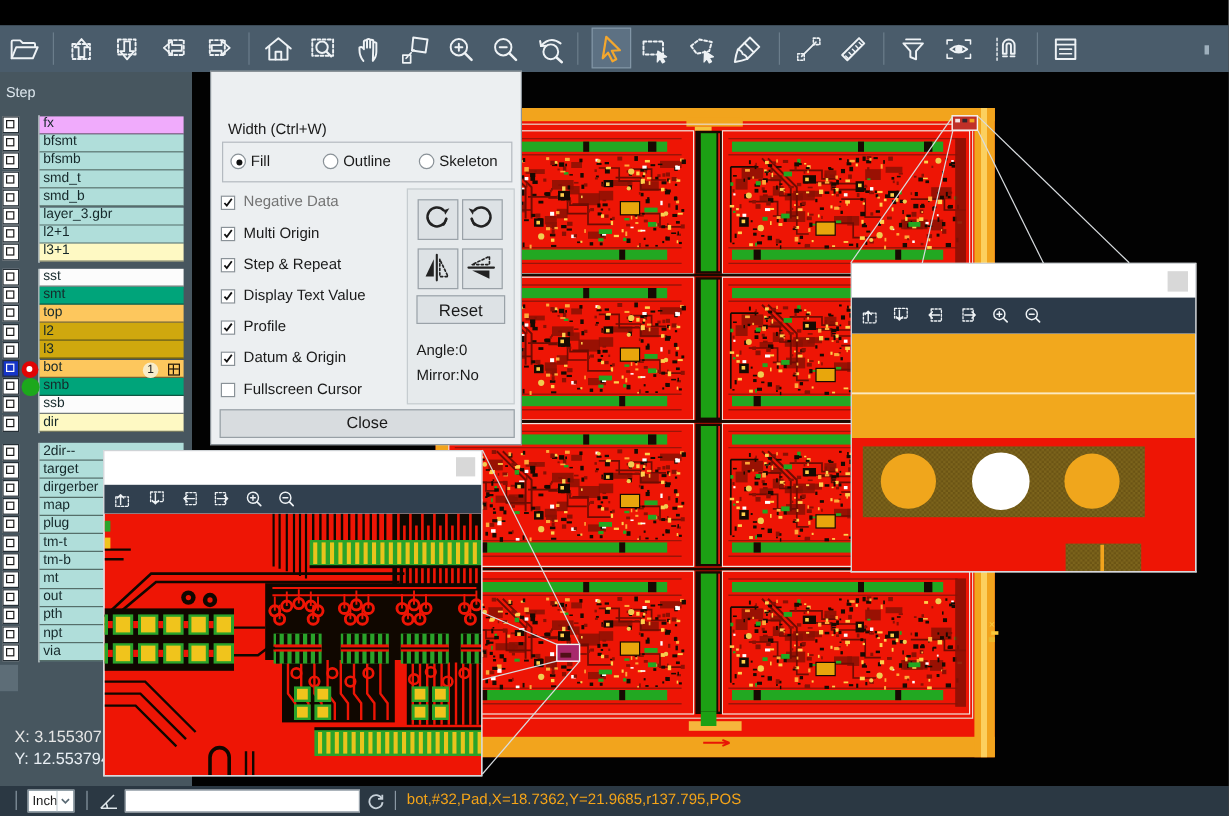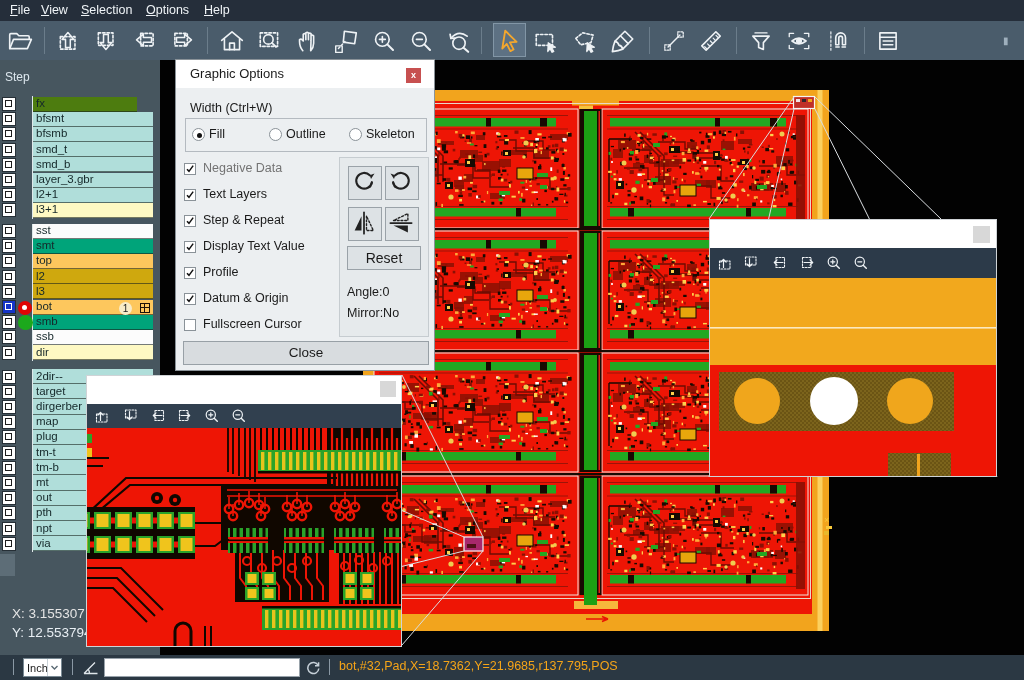--- a/index.html
+++ b/index.html
@@ -10,27 +10,20 @@
 #toolbar{position:absolute;left:0;top:21px;width:1024px;height:39px;background:#4a5c6b}
 .tsep{position:absolute;top:6px;width:1px;height:27px;background:#6b7d8b}
 .tico{position:absolute;top:7px;width:26px;height:26px}
 .sel-bg{position:absolute;left:493px;top:2px;width:33px;height:34px;background:#5d7183;border:1px solid #8296a6;box-sizing:border-box}
 #leftpanel{position:absolute;left:0;top:60px;width:160px;height:595px;background:#47565f}
 #canvas{position:absolute;left:160px;top:60px;width:864px;height:595px;background:#020202;overflow:hidden}
 #statusbar{position:absolute;left:0;top:655px;width:1024px;height:25px;background:#2b3843}
 </style></head>
 <body>
 <div id="app">
-<div id="menubar">
-<span style="left:10px"><u>F</u>ile</span>
-<span style="left:41px"><u>V</u>iew</span>
-<span style="left:81px"><u>S</u>election</span>
-<span style="left:146px"><u>O</u>ptions</span>
-<span style="left:204px"><u>H</u>elp</span>
-</div>
 <div id="toolbar">
       <div class="sel-bg"></div>
       <div class="tico" style="left:7px"><svg width="26" height="26" viewBox="0 0 24 24">
           <path d="M2.5,19 V6.2 Q2.5,5.2 3.5,5.2 L9,5.2 L11,7.2 L19.5,7.2 Q20.5,7.2 20.5,8.2 V10" fill="none" stroke="#eef2f5" stroke-width="1.5" stroke-linecap="round" stroke-linejoin="round"></path>
           <path d="M2.5,19 L6,10.5 H22.5 L18.8,19 Z" fill="none" stroke="#eef2f5" stroke-width="1.5" stroke-linecap="round" stroke-linejoin="round"></path>
         </svg></div>
       <div class="tsep" style="left:44px"></div>
       <div class="tico" style="left:56px"><svg width="26" height="26" viewBox="0 0 24 24">
           <path d="M4,8 H17.5 V19.5 H4 Z" fill="none" stroke="#eef2f5" stroke-width="1.5" stroke-linecap="round" stroke-linejoin="round" stroke-dasharray="2.2,1.8"></path>
           <path d="M8.8,18 V10.5 H5.6 L11,4.2 L16.4,10.5 H13.2 V18 Z" fill="none" stroke="#eef2f5" stroke-width="1.4" stroke-linecap="round" stroke-linejoin="round"></path>
@@ -132,21 +125,21 @@
       <div style="position:absolute;left:1003px;top:14px;color:#9fb0bd;font-size:10px">▮</div>
     </div>
 <div id="leftpanel">
       <div style="position:absolute;left:5px;top:10px;color:#dde7ee;font-size:12px">Step</div>
       <div style="position:absolute;left:31.5px;top:35.5px;width:1.5px;height:123.6px;background:#dfe9ea"></div>
       <div style="position:absolute;left:31.5px;top:163.5px;width:1.5px;height:137.3px;background:#dfe9ea"></div>
       <div style="position:absolute;left:31.5px;top:309px;width:1.5px;height:182.9px;background:#dfe9ea"></div>
       <div style="position:absolute;left:2px;top:37.0px;width:14px;height:14px;background:#ffffff;border:1.5px solid #262f36;box-sizing:border-box">
         <div style="position:absolute;left:2px;top:2px;width:7px;height:7px;border:1.6px solid #1c1c1c;box-sizing:border-box"></div>
       </div>
-      <div style="position:absolute;left:33px;top:36.5px;width:104px;height:15.2px;background:#4d7c0f;border-bottom:1px solid rgba(25,35,30,0.6);box-sizing:border-box">
+      <div style="position:absolute;left:33px;top:36.5px;width:120px;height:15.2px;background:#f0abfc;border-bottom:1px solid rgba(25,35,30,0.6);box-sizing:border-box">
         <div style="position:absolute;left:3px;top:0.5px;font-size:11.5px;color:#15282a;white-space:nowrap">fx</div>
       </div>
       <div style="position:absolute;left:2px;top:52.2px;width:14px;height:14px;background:#ffffff;border:1.5px solid #262f36;box-sizing:border-box">
         <div style="position:absolute;left:2px;top:2px;width:7px;height:7px;border:1.6px solid #1c1c1c;box-sizing:border-box"></div>
       </div>
       <div style="position:absolute;left:33px;top:51.7px;width:120px;height:15.2px;background:#b0deda;border-bottom:1px solid rgba(25,35,30,0.6);box-sizing:border-box">
         <div style="position:absolute;left:3px;top:0.5px;font-size:11.5px;color:#15282a;white-space:nowrap">bfsmt</div>
       </div>
       <div style="position:absolute;left:2px;top:67.4px;width:14px;height:14px;background:#ffffff;border:1.5px solid #262f36;box-sizing:border-box">
         <div style="position:absolute;left:2px;top:2px;width:7px;height:7px;border:1.6px solid #1c1c1c;box-sizing:border-box"></div>
@@ -1086,24 +1079,20 @@
         <line x1="323" y1="477" x2="242" y2="315" stroke="#d9dde0" stroke-width="1"></line>
         <line x1="304" y1="491" x2="-75" y2="585" stroke="#d9dde0" stroke-width="1"></line>
         <line x1="323" y1="491" x2="242" y2="585" stroke="#d9dde0" stroke-width="1"></line>
         <line x1="634" y1="37" x2="549" y2="159" stroke="#d9dde0" stroke-width="1"></line>
         <line x1="634" y1="49" x2="549" y2="417" stroke="#d9dde0" stroke-width="1"></line>
         <line x1="655" y1="49" x2="837" y2="417" stroke="#d9dde0" stroke-width="1"></line>
         <line x1="655" y1="37" x2="781" y2="159" stroke="#d9dde0" stroke-width="1"></line>
       </svg>
     </div>
 <div style="position:absolute;left:175px;top:59px;width:260px;height:312px;background:#eceff1;border:1px solid #8a9298;box-sizing:border-box;z-index:30">
-      <div style="position:absolute;left:0;top:0;width:100%;height:28px;background:#fff">
-        <div style="position:absolute;left:14px;top:6px;font-size:13px;color:#1a1a1a">Graphic Options</div>
-        <div style="position:absolute;right:13px;top:8px;width:15px;height:15px;background:#c75050;color:#fff;font-size:9px;text-align:center;line-height:14px;font-weight:bold">x</div>
-      </div>
       <div style="position:absolute;left:14px;top:41px;font-size:12.5px;color:#1a1a1a">Width (Ctrl+W)</div>
       <div style="position:absolute;left:9px;top:58px;width:242px;height:34px;border:1px solid #b4bac0;box-sizing:border-box"></div>
       <div style="position:absolute;left:16px;top:68px;width:13px;height:13px;border-radius:50%;background:#fff;border:1px solid #8a9298;box-sizing:border-box">
         <div style="position:absolute;left:3.5px;top:3.5px;width:5px;height:5px;border-radius:50%;background:#111"></div>
       </div>
       <div style="position:absolute;left:33px;top:67px;font-size:12.5px;color:#1a1a1a">Fill</div>
       <div style="position:absolute;left:93px;top:68px;width:13px;height:13px;border-radius:50%;background:#fff;border:1px solid #8a9298;box-sizing:border-box"></div>
       <div style="position:absolute;left:110px;top:67px;font-size:12.5px;color:#1a1a1a">Outline</div>
       <div style="position:absolute;left:173px;top:68px;width:13px;height:13px;border-radius:50%;background:#fff;border:1px solid #8a9298;box-sizing:border-box"></div>
       <div style="position:absolute;left:190px;top:67px;font-size:12.5px;color:#1a1a1a">Skeleton</div>
@@ -1111,21 +1100,21 @@
         <svg width="10" height="10" viewBox="0 0 12 12" style="display:block">
           <path d="M2.4,6.2 L4.8,8.8 L9.8,2.0" fill="none" stroke="#111" stroke-width="1.8"></path>
         </svg>
       </div>
       <div style="position:absolute;left:27px;top:101px;font-size:12.5px;color:#737373;white-space:nowrap">Negative Data</div>
       <div style="position:absolute;left:8px;top:129px;width:12px;height:12px;background:#fff;border:1px solid #8a9298;box-sizing:border-box">
         <svg width="10" height="10" viewBox="0 0 12 12" style="display:block">
           <path d="M2.4,6.2 L4.8,8.8 L9.8,2.0" fill="none" stroke="#111" stroke-width="1.8"></path>
         </svg>
       </div>
-      <div style="position:absolute;left:27px;top:127px;font-size:12.5px;color:#1a1a1a;white-space:nowrap">Text Layers</div>
+      <div style="position:absolute;left:27px;top:127px;font-size:12.5px;color:#1a1a1a;white-space:nowrap">Multi Origin</div>
       <div style="position:absolute;left:8px;top:155px;width:12px;height:12px;background:#fff;border:1px solid #8a9298;box-sizing:border-box">
         <svg width="10" height="10" viewBox="0 0 12 12" style="display:block">
           <path d="M2.4,6.2 L4.8,8.8 L9.8,2.0" fill="none" stroke="#111" stroke-width="1.8"></path>
         </svg>
       </div>
       <div style="position:absolute;left:27px;top:153px;font-size:12.5px;color:#1a1a1a;white-space:nowrap">Step &amp; Repeat</div>
       <div style="position:absolute;left:8px;top:181px;width:12px;height:12px;background:#fff;border:1px solid #8a9298;box-sizing:border-box">
         <svg width="10" height="10" viewBox="0 0 12 12" style="display:block">
           <path d="M2.4,6.2 L4.8,8.8 L9.8,2.0" fill="none" stroke="#111" stroke-width="1.8"></path>
         </svg>

